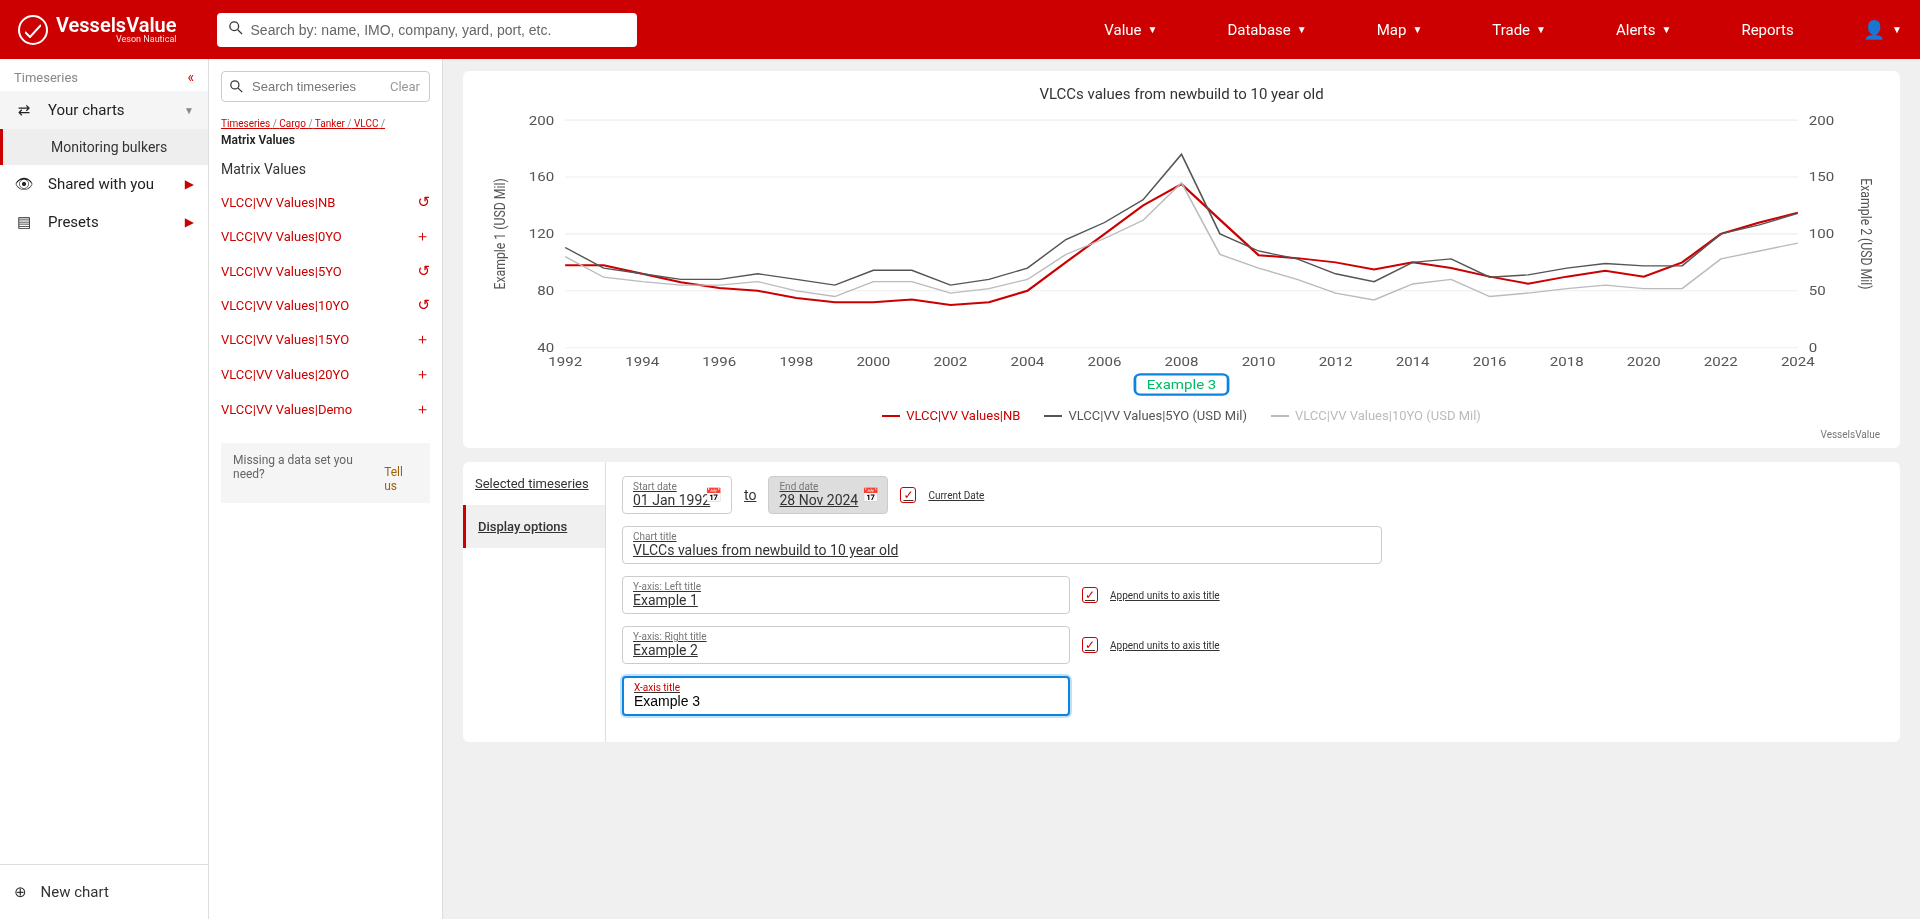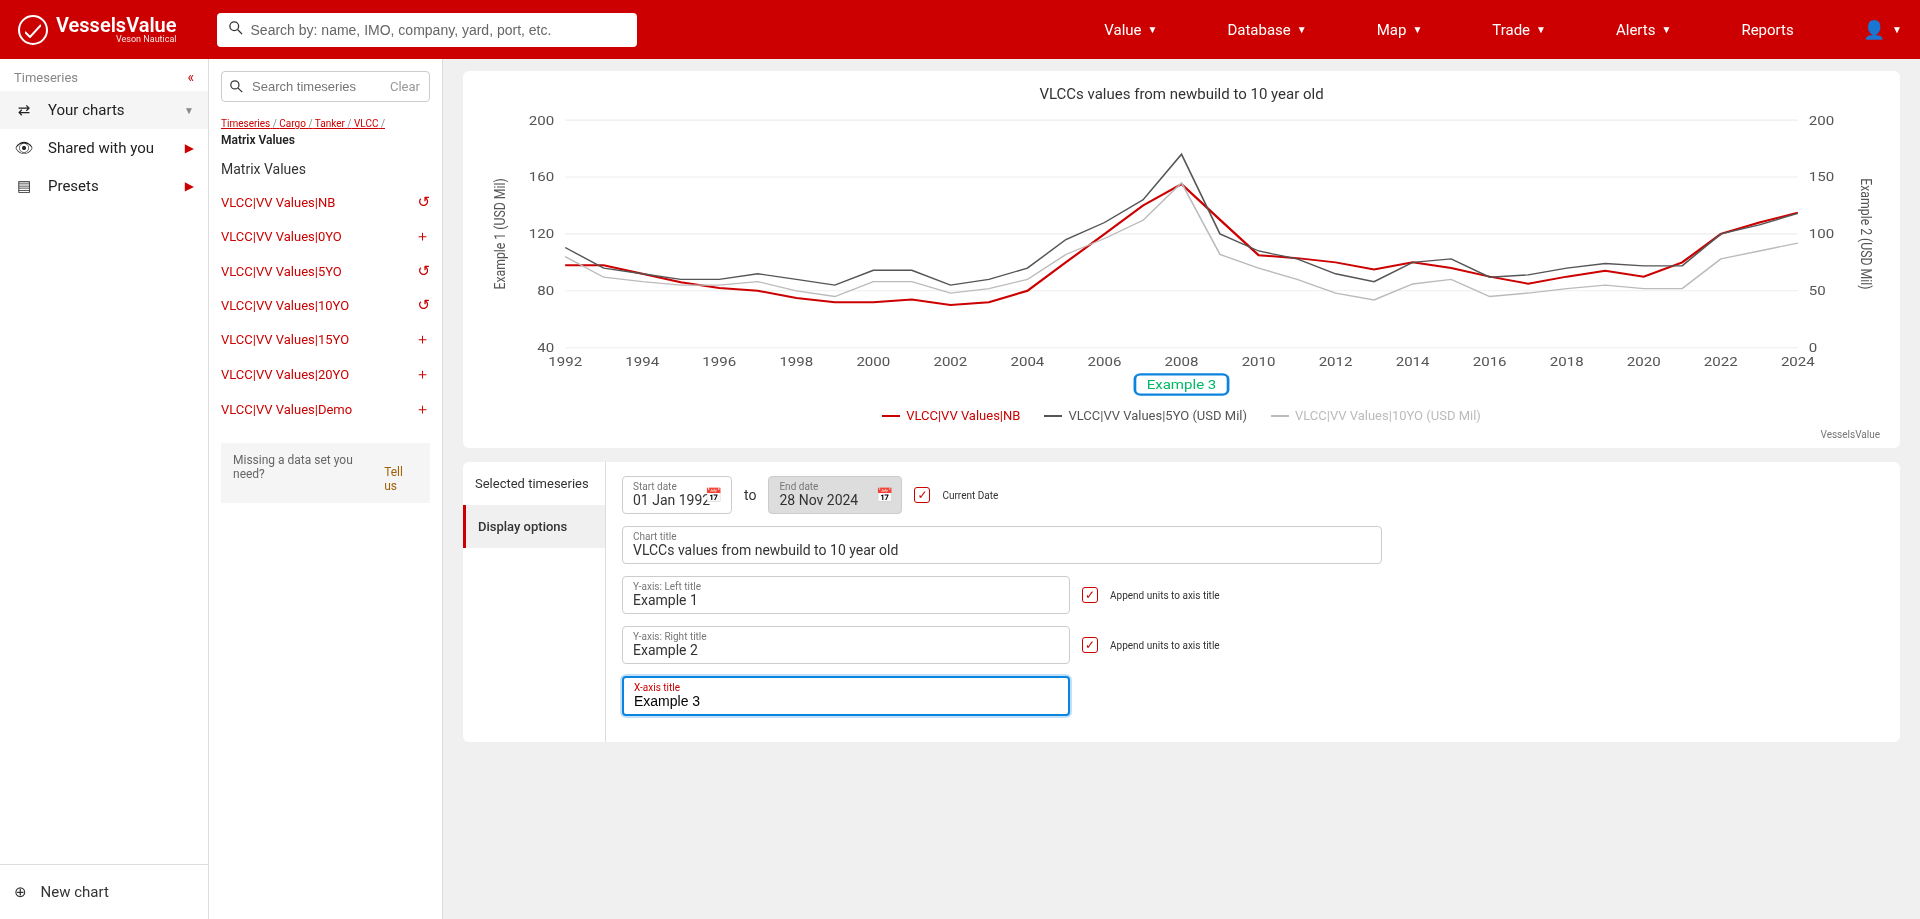--- a/index.html
+++ b/index.html
@@ -58,21 +58,21 @@
 
 .chart-card { background: #fff; border-radius: 6px; padding: 14px 20px 8px; margin-bottom: 14px; }
 .chart-title { text-align: center; font-size: 15px; color: #333; margin-bottom: 6px; }
 .chart-svg { width: 100%; height: 290px; }
 .legend { display: flex; justify-content: center; gap: 24px; font-size: 13px; padding: 6px 0; }
 .legend span { display: inline-flex; align-items: center; gap: 6px; }
 .lline { display:inline-block; width: 18px; height: 2px; }
 .attrib { text-align: right; font-size: 10px; color: #777; }
 
 
-.panel { display: flex; background: #fff; border-radius: 6px; overflow: hidden; }
+.panel { display: flex; background: #fff; border-radius: 6px; overflow: hidden; text-decoration: underline; }
 .panel-tabs { width: 143px; border-right: 1px solid #ddd; }
 .ptab { padding: 14px 12px; font-size: 13px; cursor: pointer; color: #333; }
 .ptab.active { background: #f0f0f0; border-left: 3px solid #cc0000; font-weight: 500; }
 .panel-body { flex: 1; padding: 14px 16px; }
 .row { display: flex; align-items: center; gap: 12px; margin-bottom: 12px; }
 .field { border: 1px solid #ccc; border-radius: 4px; padding: 4px 10px 5px; position: relative; background: #fff; }
 .field.disabled { background: #ddd; }
 .field-lbl { font-size: 10px; color: #777; }
 .field-val { font-size: 14px; color: #333; }
 .field .cal { position: absolute; right: 8px; top: 10px; color: #cc0000; }
@@ -148,20 +148,21 @@
       <span>Timeseries</span>
       <span class="collapse-ic">«</span>
     </div>
     <div class="s1-item expanded">
       <span style="display:flex;align-items:center;gap:14px">
           <span class="icon">⇄</span>
           <span>Your charts</span>
         </span>
       <span class="chev" style="color:#888">▼</span>
     </div>
+    <div class="s1-sub">Monitoring bulkers</div>
     <div class="s1-item">
       <span class="icon">👁</span>
       <span>Shared with you</span>
       <span class="arrow">▶</span>
     </div>
     <div class="s1-item">
       <span class="icon">▤</span>
       <span>Presets</span>
       <span class="arrow">▶</span>
     </div>
@@ -294,21 +295,21 @@
         <div class="ptab active">Display options</div>
       </div>
       <div class="panel-body">
         <div class="row">
           <div class="field" style="width:110px">
             <div class="field-lbl">Start date</div>
             <div class="field-val">01 Jan 1992</div>
             <span class="cal">📅</span>
           </div>
           <span class="to">to</span>
-          <div class="field disabled" style="width:134px">
+          <div class="field disabled" style="width:120px">
             <div class="field-lbl">End date</div>
             <div class="field-val">28 Nov 2024</div>
             <span class="cal">📅</span>
           </div>
           <span class="chk">✓</span>
           <span class="chk-lbl">Current Date</span>
         </div>
         <div class="row">
           <div class="field wide">
             <div class="field-lbl">Chart title</div>

